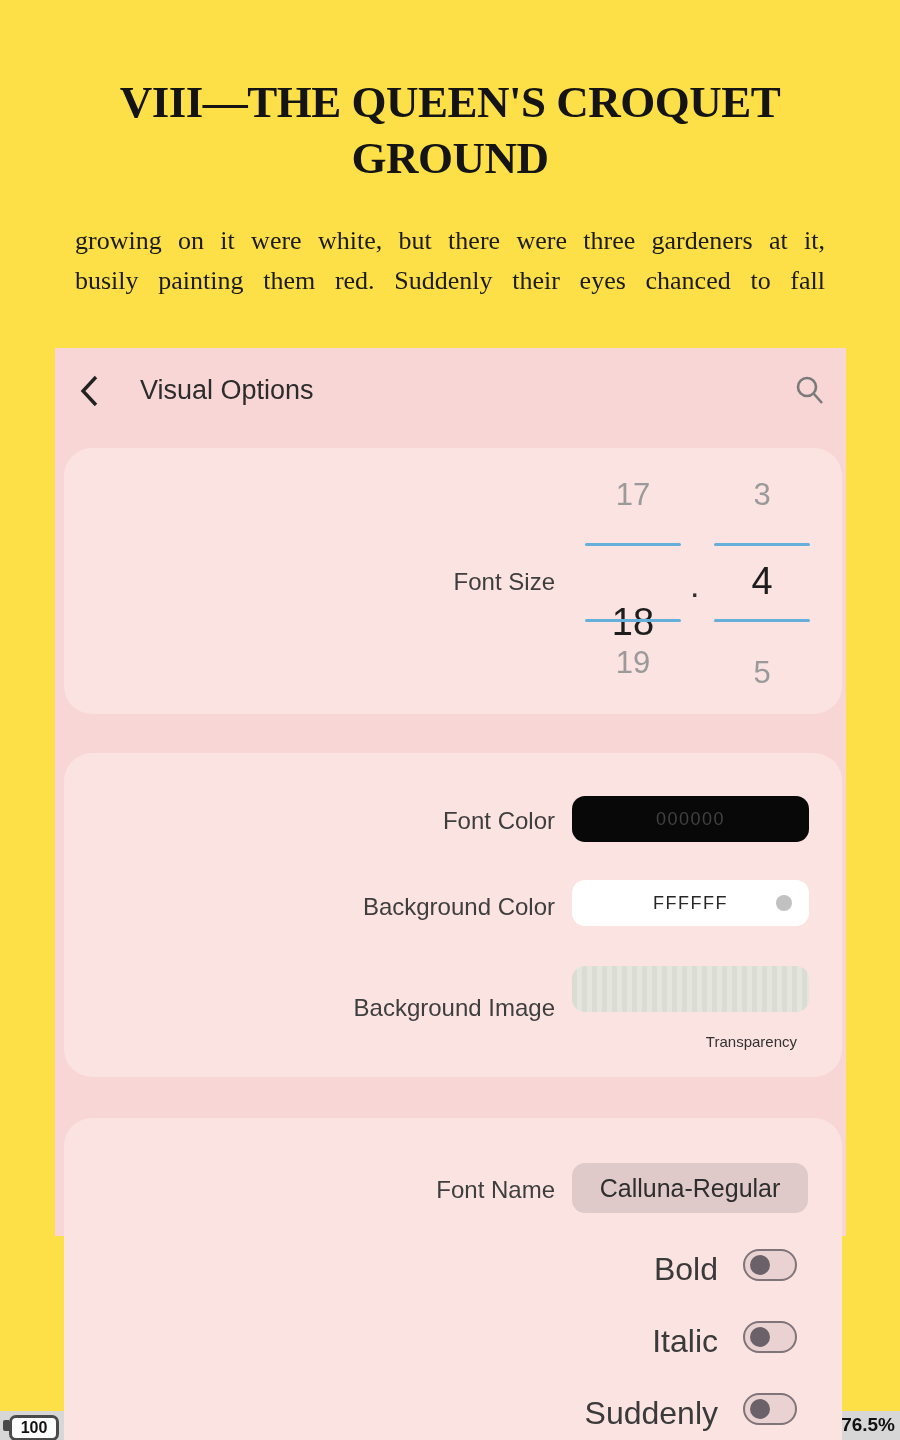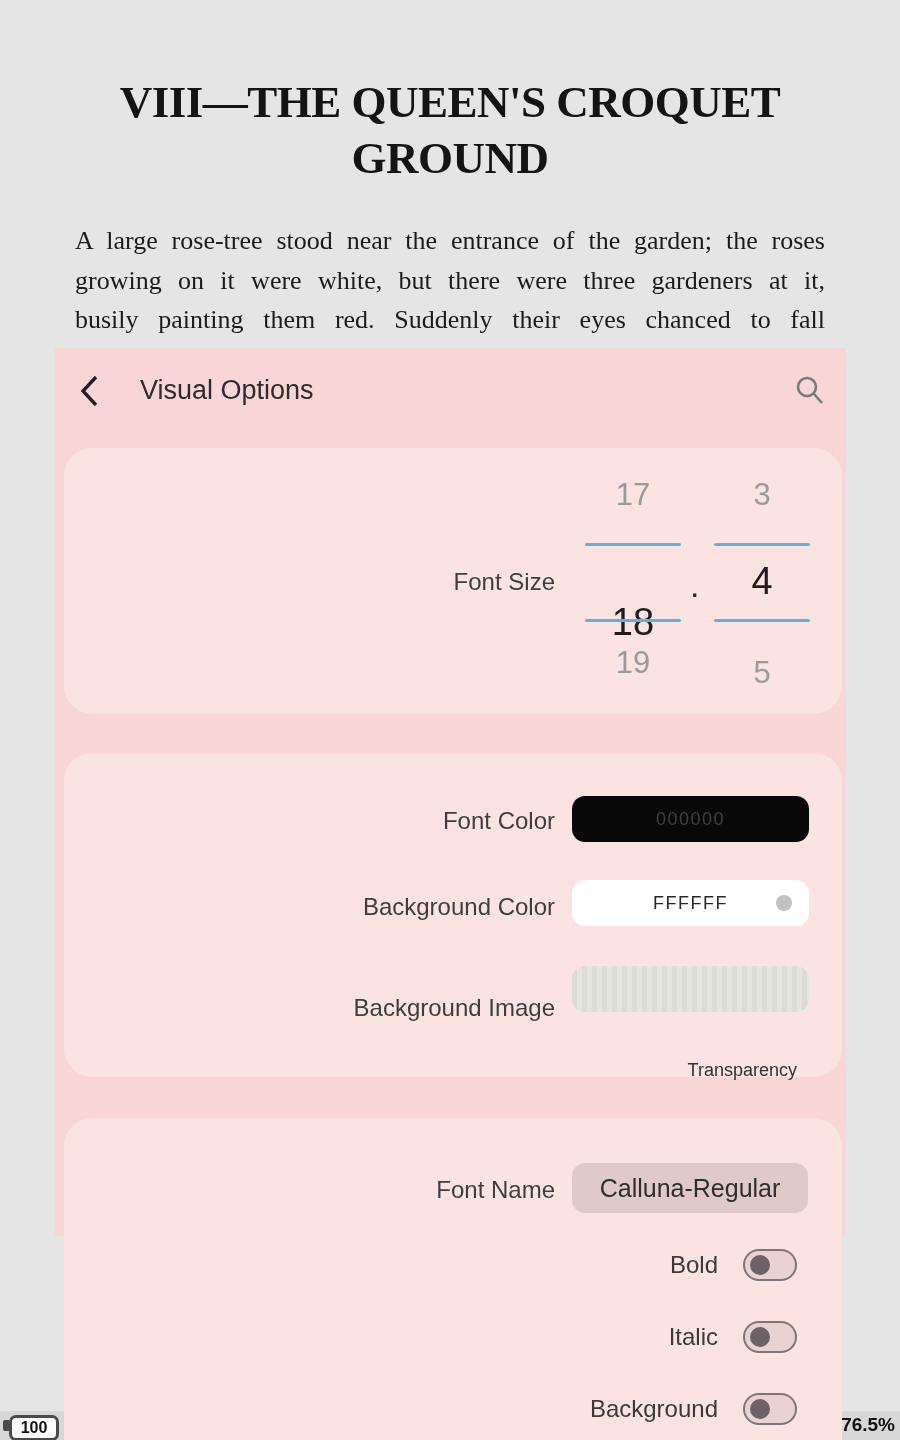--- a/index.html
+++ b/index.html
@@ -1,16 +1,16 @@
 <!DOCTYPE html>
 <html><head>
 <meta charset="utf-8">
 <style>
   html,body{margin:0;padding:0;}
-  .page{position:relative;width:900px;height:1440px;background:#e5e5e5;overflow:hidden;
+  .page{position:relative;width:900px;height:1440px;background:#fde047;overflow:hidden;
         font-family:"Liberation Sans",sans-serif;}
 
   
   .book-title{position:absolute;left:0;top:74px;width:900px;text-align:center;
               font-family:"Liberation Serif",serif;font-weight:700;color:#141414;
               font-size:45px;line-height:56px;letter-spacing:-.5px;}
   .book-para{position:absolute;left:75px;top:221px;width:750px;
              font-family:"Liberation Serif",serif;color:#1b1b1b;
              font-size:26px;line-height:39.5px;}
   .book-para .bline{text-align:justify;text-align-last:justify;white-space:nowrap;}
@@ -44,42 +44,41 @@
   .pick-line{position:absolute;width:96px;height:3px;background:#67afdb;border-radius:2px;}
   .pick-dot{position:absolute;font-size:34px;color:#2e2e2e;}
 
   
   .swatch-btn{position:absolute;left:508px;width:237px;height:46px;border-radius:13px;
               display:flex;align-items:center;justify-content:center;font-size:18px;letter-spacing:1.5px;}
   .sw-black{background:#080808;color:#414141;}
   .sw-white{background:#ffffff;color:#272727;}
   .sw-dot{position:absolute;right:17px;top:15px;width:16px;height:16px;border-radius:50%;background:#c1c1c1;}
   .sw-striped{background:repeating-linear-gradient(90deg,#dbdcd4 0 5px,#e4e5dd 5px 10px);}
-  .transparency{position:absolute;right:45px;top:280px;font-size:18px;color:#323232;margin-top:27px;}
+  .transparency{position:absolute;right:45px;top:280px;font-size:15px;color:#323232;}
 
   
   .fontname-btn{position:absolute;left:508px;top:45px;width:236px;height:50px;background:#e0c9c9;
                 border-radius:13px;display:flex;align-items:center;justify-content:center;
                 font-size:25px;color:#2e2e2e;}
   .toggle{position:absolute;left:679px;width:54px;height:32px;background:#ebd2d2;
           border:2.5px solid #7e747a;border-radius:18px;box-sizing:border-box;}
   .knob{position:absolute;left:5px;top:3.5px;width:20px;height:20px;border-radius:50%;background:#6b6269;}
-  .tog-label{position:absolute;color:#3a3a3a;font-size:24px;text-align:right;right:124px;width:300px;}
+  .tog-label{position:absolute;color:#3a3a3a;font-size:32px;text-align:right;right:124px;width:300px;}
 </style>
 </head>
 <body>
 
 <div class="page">
 
   <div class="book-title">
     <div>VIII—THE QUEEN'S CROQUET</div>
     <div>GROUND</div>
   </div>
   <div class="book-para">
-    <div class="bline">A large rose-tree stood near the entrance of the garden; the roses</div>
     <div class="bline">growing on it were white, but there were three gardeners at it,</div>
     <div class="bline">busily painting them red. Suddenly their eyes chanced to fall</div>
   </div>
 
   <div class="statusbar">
     <div class="battery-cap"></div>
     <div class="battery">
       <span>100</span>
     </div>
     <div class="progress">76.5%</div>
@@ -151,20 +150,20 @@
       <div class="tog-label" style="top:133px;">Bold</div>
       <div class="toggle" style="top:131px;">
         <div class="knob"></div>
       </div>
 
       <div class="tog-label" style="top:205px;">Italic</div>
       <div class="toggle" style="top:203px;">
         <div class="knob"></div>
       </div>
 
-      <div class="tog-label" style="top:277px;">Background</div>
+      <div class="tog-label" style="top:277px;">Suddenly</div>
       <div class="toggle" style="top:275px;">
         <div class="knob"></div>
       </div>
     </div>
 
   </div>
 </div>
 
 </body></html>

